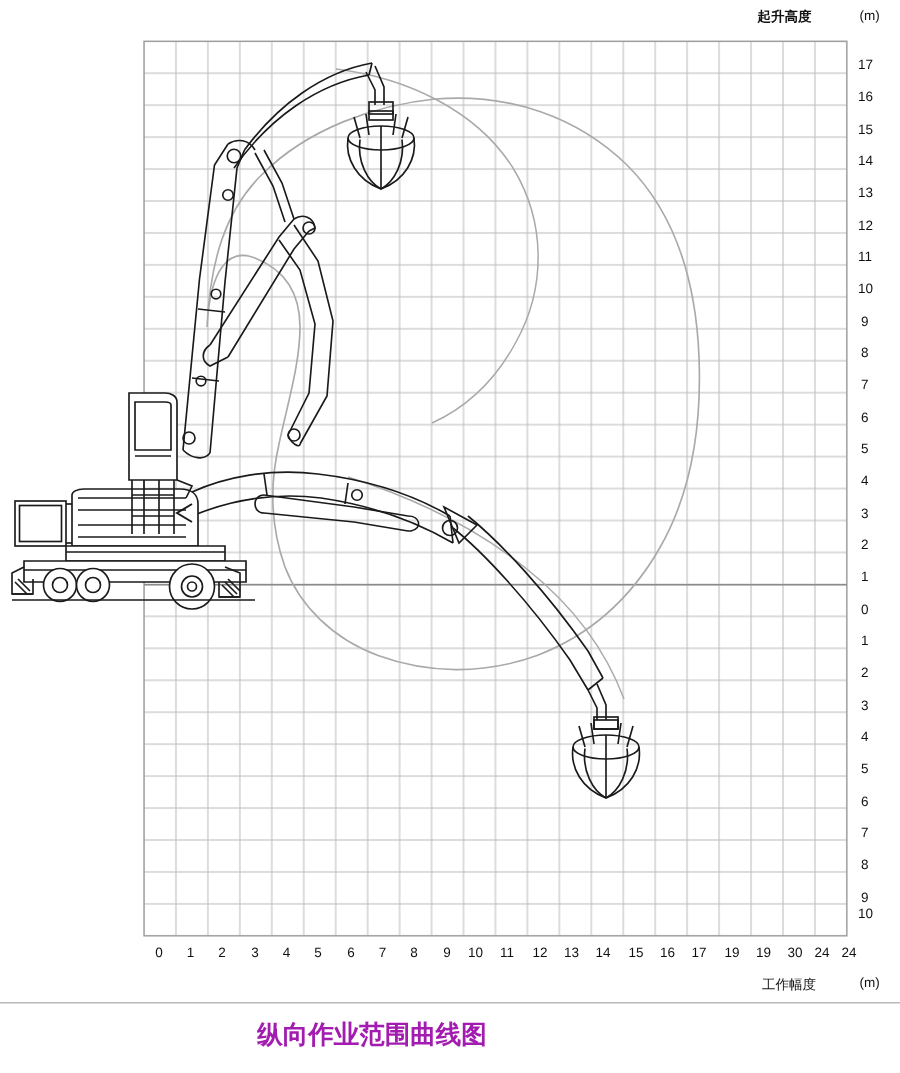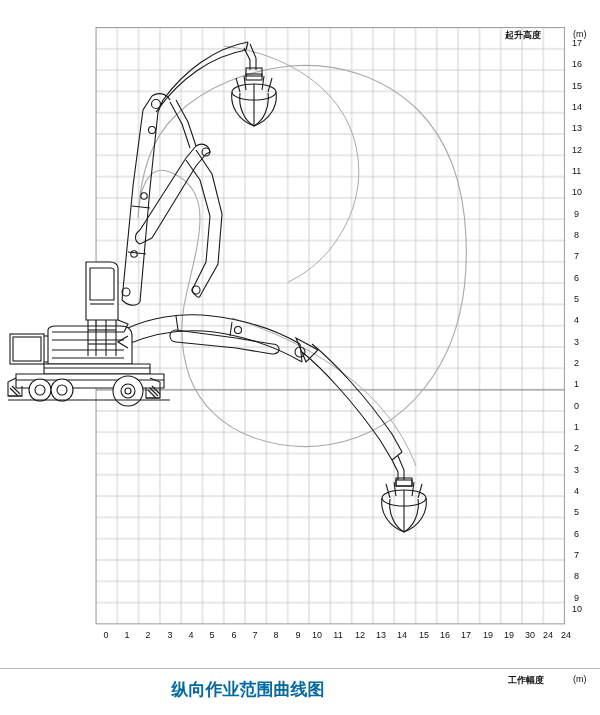--- a/index.html
+++ b/index.html
@@ -18,38 +18,37 @@
     position: absolute;
     left: 0; top: 0;
     width: 600px;
     height: 715px;
   }
   .label {
     position: absolute;
     font-size: 9px;
     color: #111;
     white-space: nowrap;
-    margin-top: 24px;
   }
   #y-axis-title {
     left: 505px;
     top: 5px;
     font-size: 9px;
     font-weight: bold;
   }
   #y-axis-unit {
     left: 573px;
     top: 5px;
     font-size: 9px;
   }
   #x-axis-title {
     left: 508px;
     top: 650px;
     font-size: 9px;
-    font-weight: bold;
+    font-weight: normal;
   }
   #x-axis-unit {
     left: 573px;
     top: 650px;
     font-size: 9px;
   }
   .tick-y {
     position: absolute;
     font-size: 9px;
     color: #111;
@@ -64,21 +63,21 @@
     width: 14px;
   }
   #caption {
     position: absolute;
     left: 0;
     top: 678px;
     width: 496px;
     text-align: center;
     font-size: 17px;
     font-weight: bold;
-    color: #0369a1;
+    color: #a21caf;
     font-family: "DejaVu Sans", sans-serif;
   }
   #frame-line {
     position: absolute;
     left: 0;
     top: 668px;
     width: 600px;
     height: 1px;
     background: #b9b9b9;
   }

